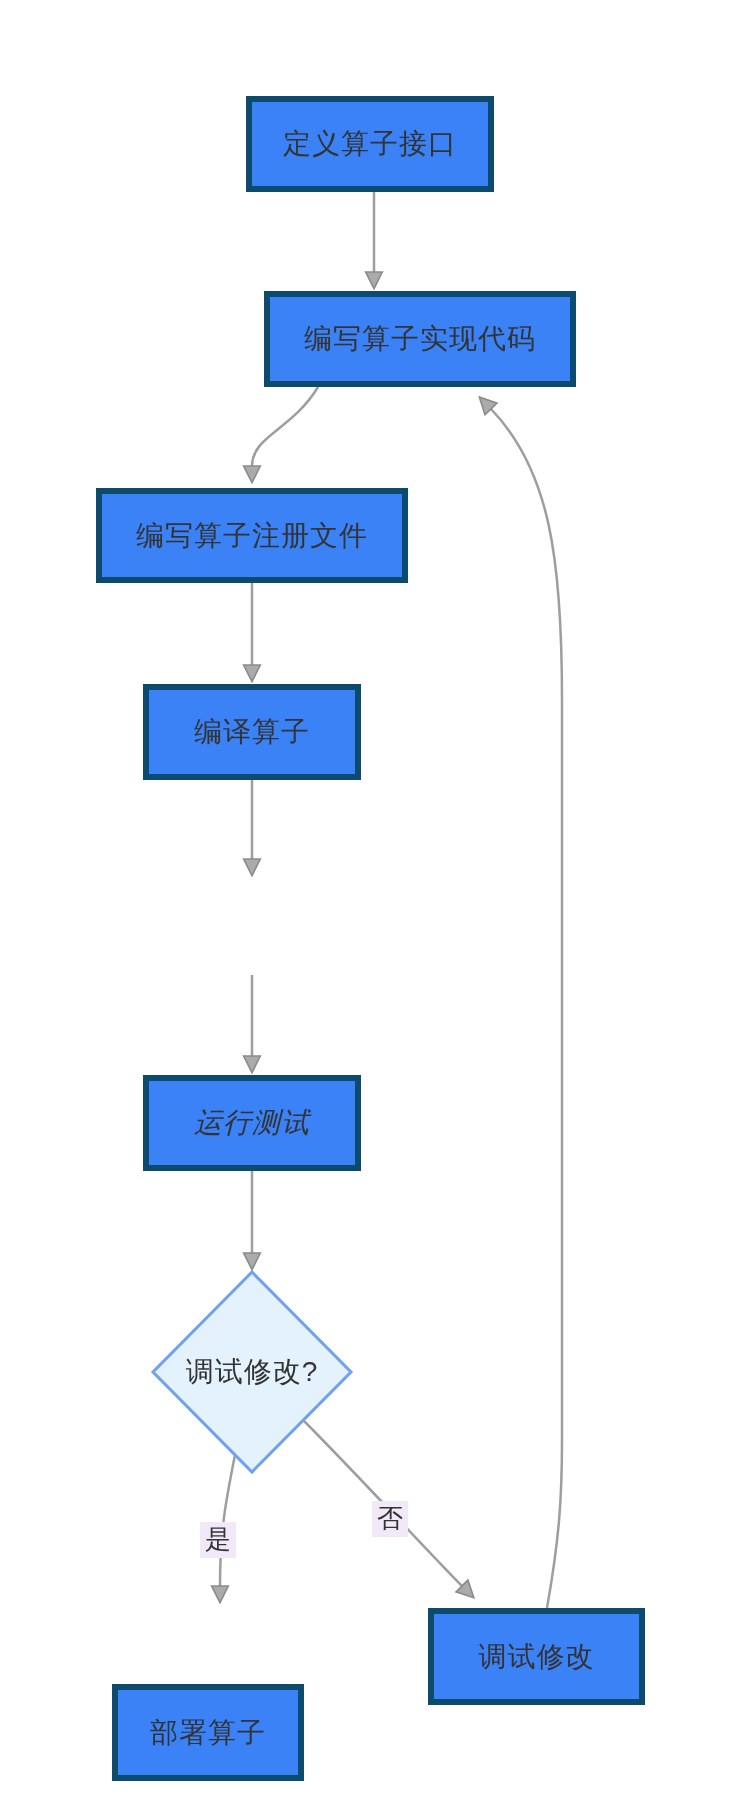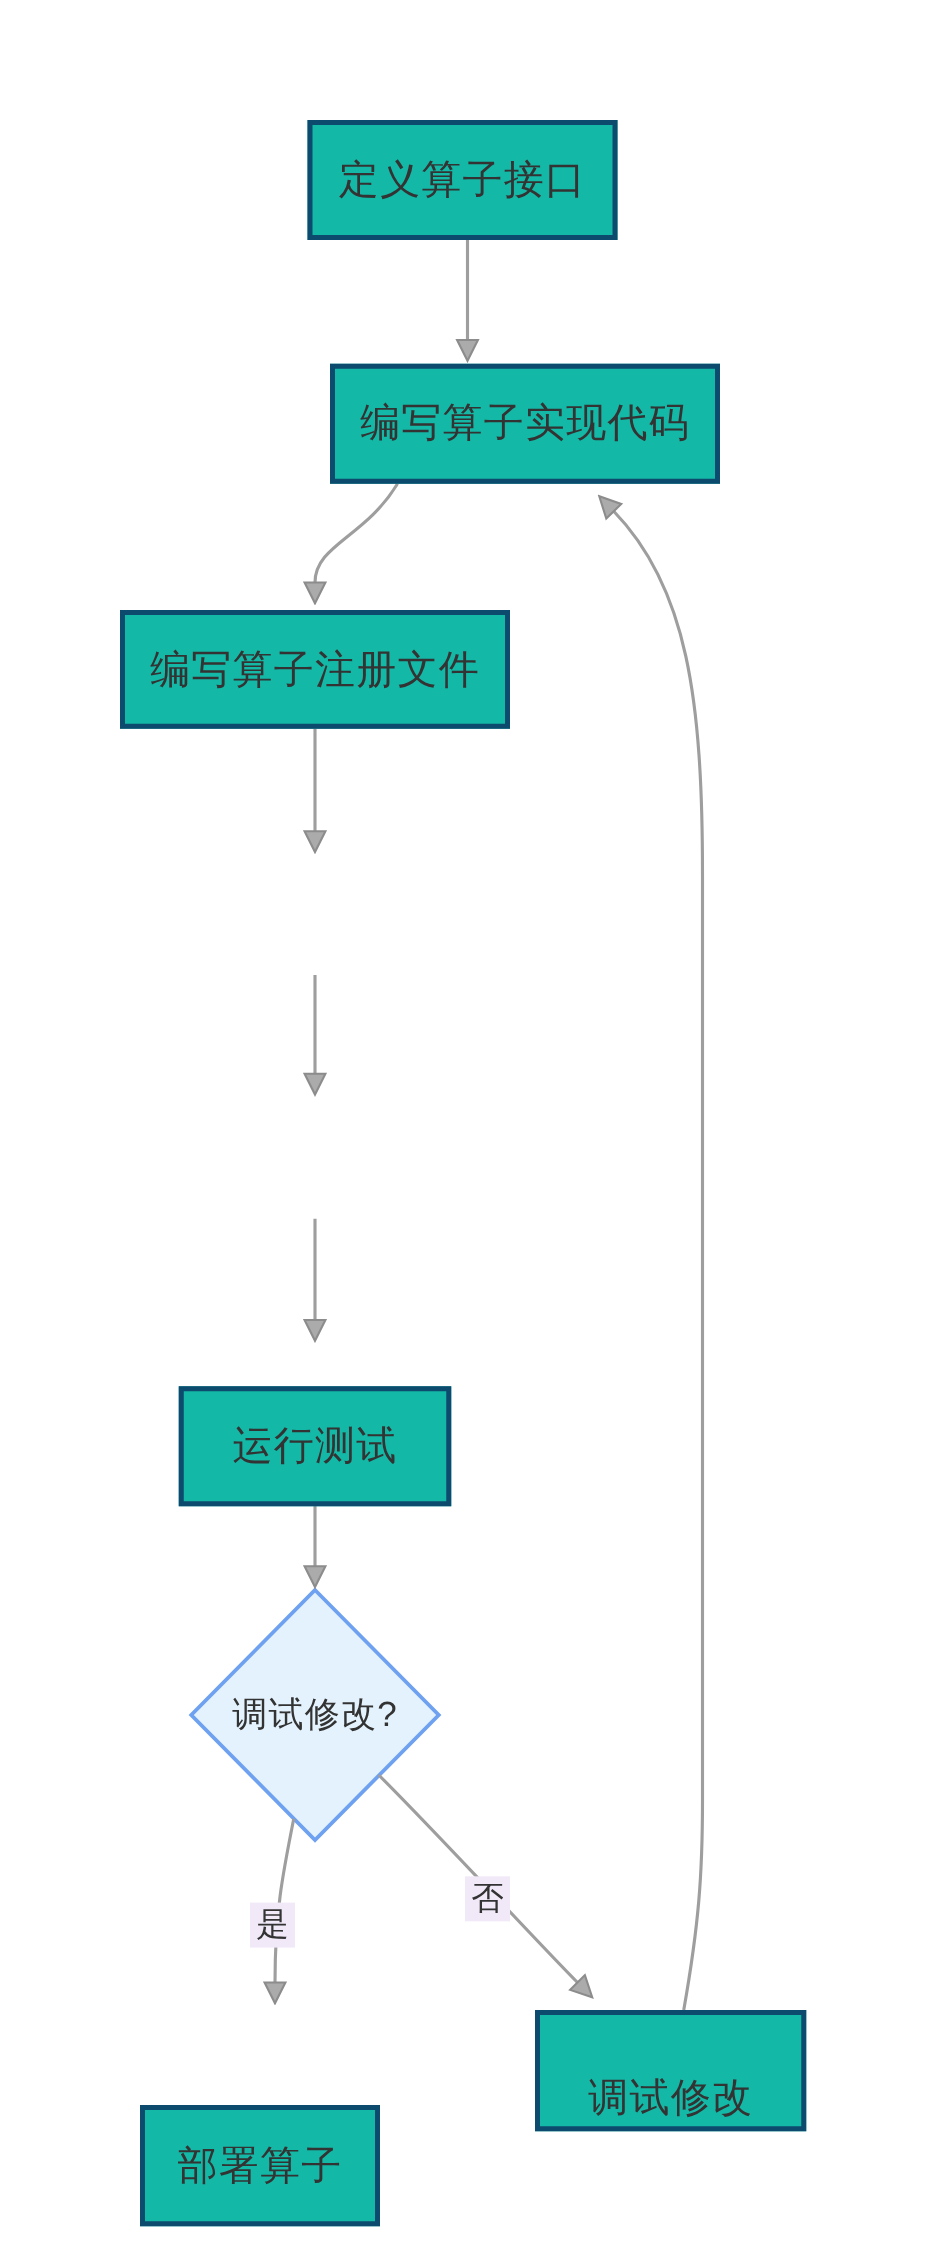--- a/index.html
+++ b/index.html
@@ -18,38 +18,38 @@
   .edges-svg {
     position: absolute;
     left: 0;
     top: 0;
     width: 740px;
     height: 1800px;
   }
   .node {
     position: absolute;
     box-sizing: border-box;
-    background: #14b8a6;
-    border: 4px solid #0c4a6e;
+    background: #3b82f6;
+    border: 6px solid #0c4a6e;
     color: #333333;
-    font-size: 32px;
+    font-size: 28px;
     display: flex;
     align-items: center;
     justify-content: center;
     text-align: center;
     letter-spacing: 1px;
   }
   .node--n1 { left: 246px; top: 96px;   width: 248px; height: 96px; }
   .node--n2 { left: 222px; top: 291px;  width: 312px; height: 96px; margin-left: 42px; }
   .node--n3 { left: 96px;  top: 488px;  width: 312px; height: 95px; }
   .node--n4 { left: 143px; top: 684px;  width: 218px; height: 96px; }
   .node--n5 { left: 120px; top: 878px;  width: 263px; height: 97px; }
-  .node--n6 { left: 143px; top: 1109px; width: 218px; height: 96px; }
+  .node--n6 { left: 143px; top: 1075px; width: 218px; height: 96px; font-style: italic; }
   .node--n7 { left: 112px; top: 1684px; width: 192px; height: 97px; }
-  .node--n8 { left: 428px; top: 1608px; width: 217px; height: 97px; align-items: flex-end; }
+  .node--n8 { left: 428px; top: 1608px; width: 217px; height: 97px; }
   .decision-label {
     position: absolute;
     left: 252px;
     top: 1372px;
     transform: translate(-50%, -50%);
     color: #333333;
     font-size: 28px;
     white-space: nowrap;
     letter-spacing: 1px;
   }
@@ -98,20 +98,23 @@
     </div>
 
   <div class="node node--n2">
       <span>编写算子实现代码</span>
     </div>
 
   <div class="node node--n3">
       <span>编写算子注册文件</span>
     </div>
 
+  <div class="node node--n4">
+      <span>编译算子</span>
+    </div>
 
 
   <div class="node node--n6">
       <span>运行测试</span>
     </div>
 
   <div class="decision-label">调试修改?</div>
 
   <div class="node node--n7">
       <span>部署算子</span>

